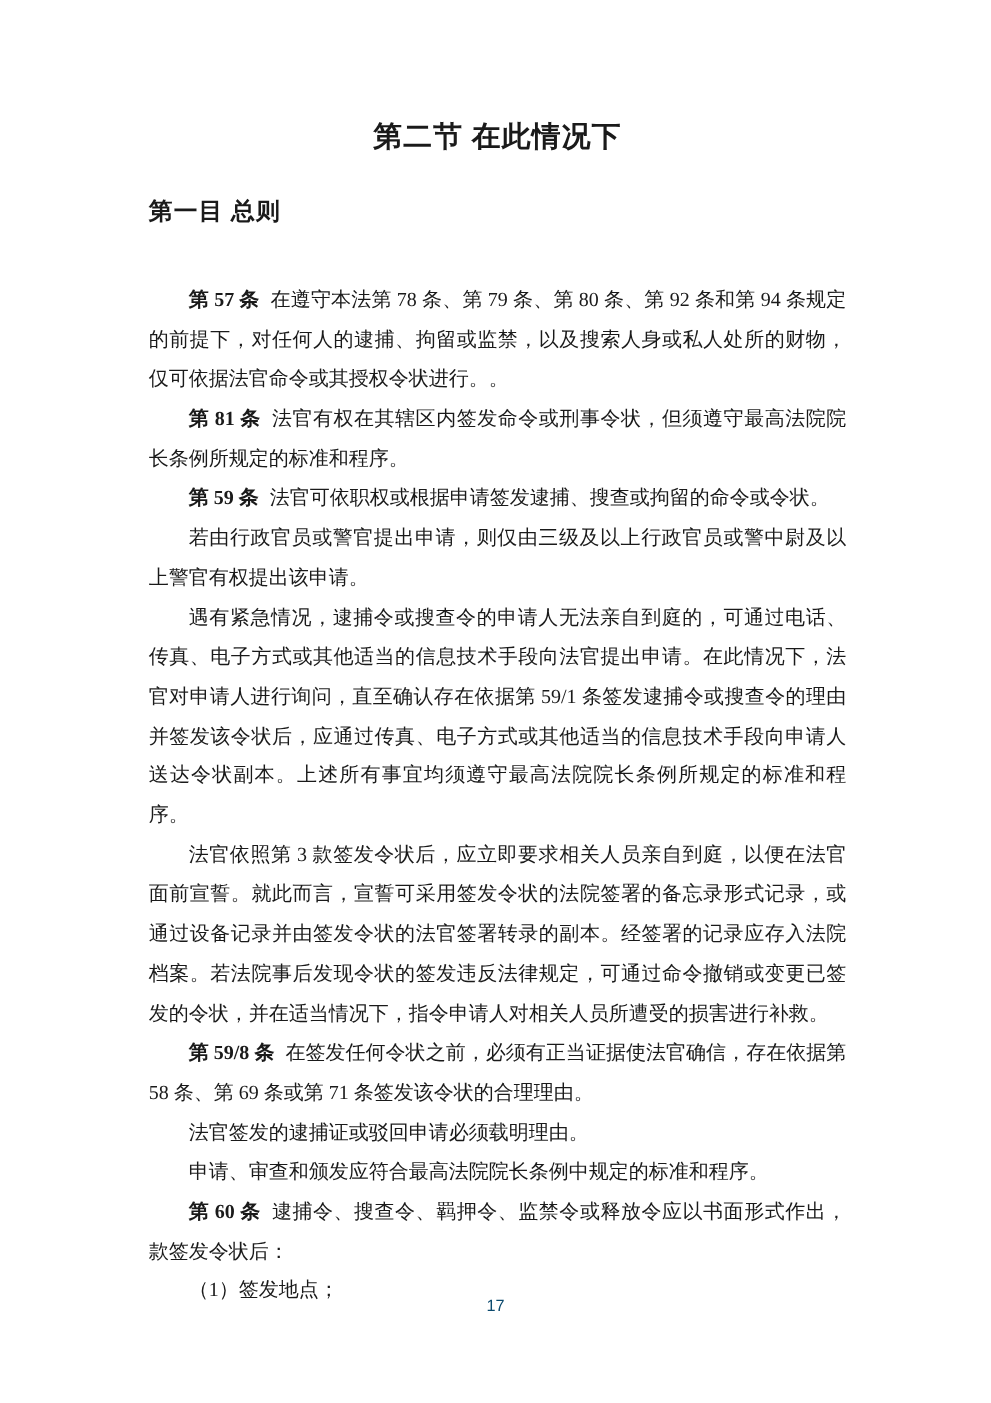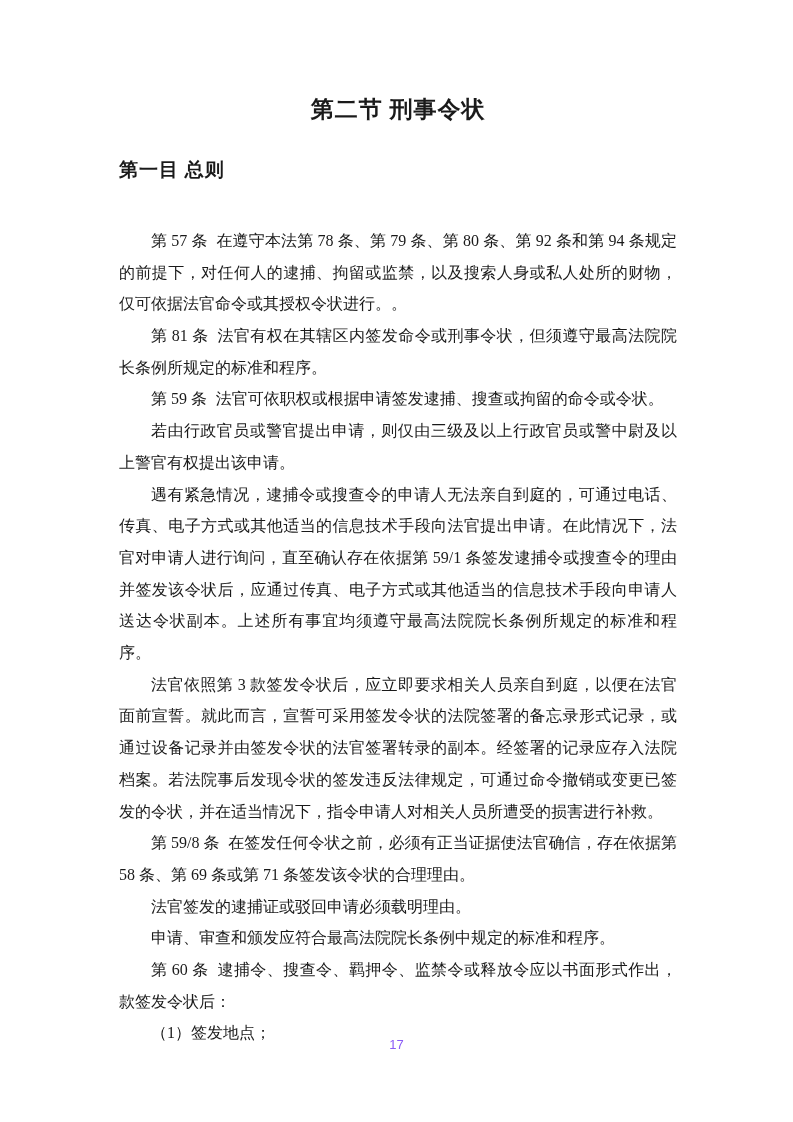--- a/index.html
+++ b/index.html
@@ -36,42 +36,42 @@
   }
   .body-text p {
     margin: 0;
     font-size: 16px;
     line-height: 31.7px;
     text-align: justify;
     text-justify: inter-character;
     text-indent: 2em;
   }
   .article-label {
-    font-weight: normal;
+    font-weight: bold;
   }
   .article-label:not(:empty) {
     margin-right: 0.55em;
   }
   .page-number {
     position: absolute;
     left: 0;
     right: 0;
     top: 1037px;
     text-align: center;
     font-family: "Liberation Sans", "DejaVu Sans", sans-serif;
     font-size: 13px;
-    color: #8b5cf6;
+    color: #0c4a6e;
   }
 </style>
 </head>
 <body>
 
 <div class="page">
 
-  <h1 class="section-title">第二节 刑事令状</h1>
+  <h1 class="section-title">第二节 在此情况下</h1>
 
   <h2 class="subsection-title">第一目 总则</h2>
 
   <div class="body-text">
     <p><span class="article-label">第 57 条</span><span>在遵守本法第 78 条、第 79 条、第 80 条、第 92 条和第 94 条规定的前提下，对任何人的逮捕、拘留或监禁，以及搜索人身或私人处所的财物，仅可依据法官命令或其授权令状进行。。</span></p>
     <p><span class="article-label">第 81 条</span><span>法官有权在其辖区内签发命令或刑事令状，但须遵守最高法院院长条例所规定的标准和程序。</span></p>
     <p><span class="article-label">第 59 条</span><span>法官可依职权或根据申请签发逮捕、搜查或拘留的命令或令状。</span></p>
     <p><span class="article-label"></span><span>若由行政官员或警官提出申请，则仅由三级及以上行政官员或警中尉及以上警官有权提出该申请。</span></p>
     <p><span class="article-label"></span><span>遇有紧急情况，逮捕令或搜查令的申请人无法亲自到庭的，可通过电话、传真、电子方式或其他适当的信息技术手段向法官提出申请。在此情况下，法官对申请人进行询问，直至确认存在依据第 59/1 条签发逮捕令或搜查令的理由并签发该令状后，应通过传真、电子方式或其他适当的信息技术手段向申请人送达令状副本。上述所有事宜均须遵守最高法院院长条例所规定的标准和程序。</span></p>
     <p><span class="article-label"></span><span>法官依照第 3 款签发令状后，应立即要求相关人员亲自到庭，以便在法官面前宣誓。就此而言，宣誓可采用签发令状的法院签署的备忘录形式记录，或通过设备记录并由签发令状的法官签署转录的副本。经签署的记录应存入法院档案。若法院事后发现令状的签发违反法律规定，可通过命令撤销或变更已签发的令状，并在适当情况下，指令申请人对相关人员所遭受的损害进行补救。</span></p>

